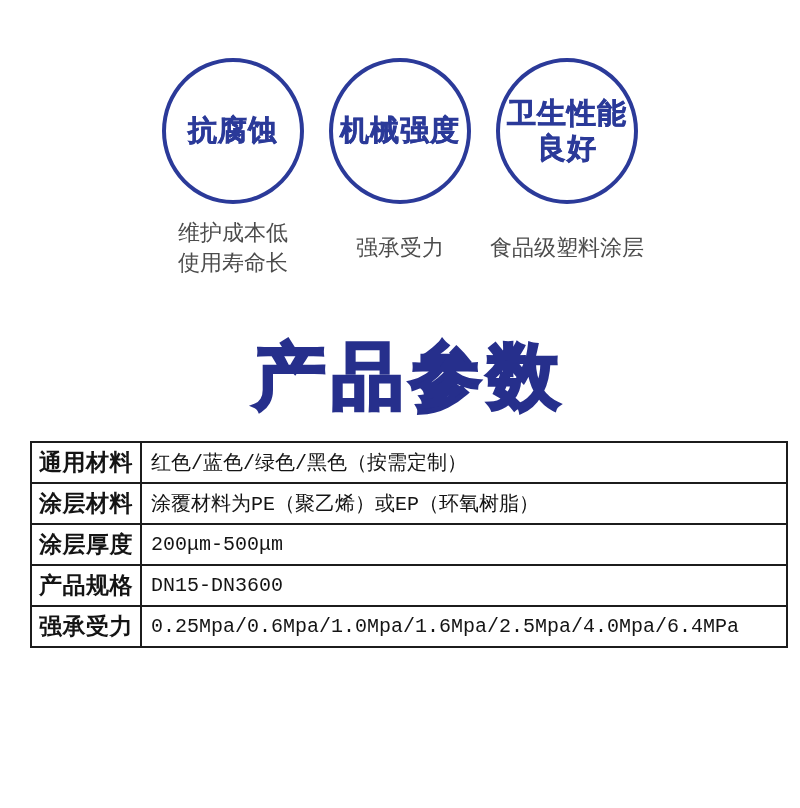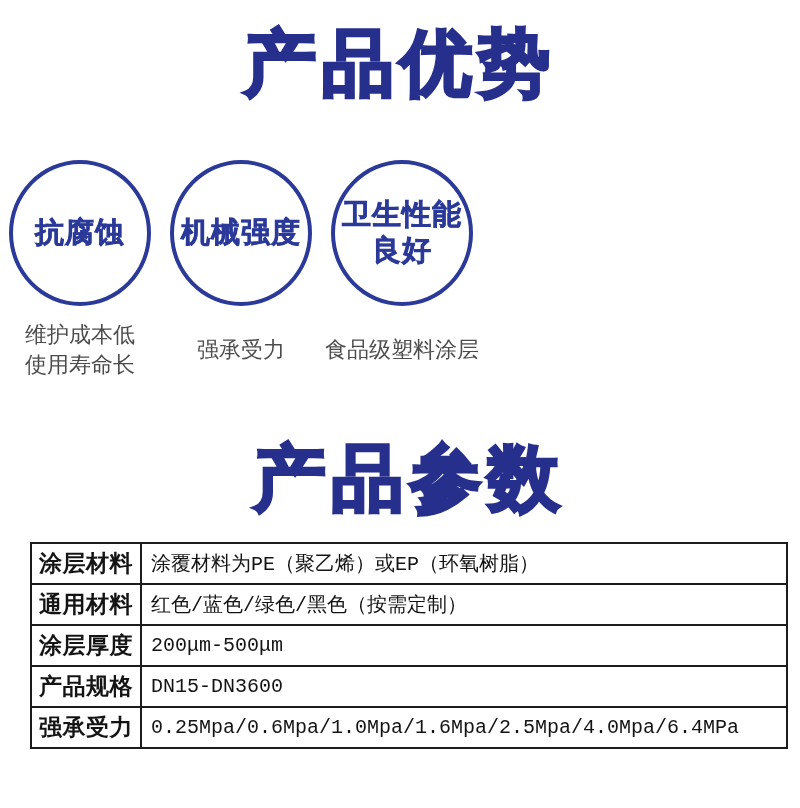--- a/index.html
+++ b/index.html
@@ -23,22 +23,22 @@
     -webkit-text-stroke:3px #262F8C;
     white-space:nowrap;
   }
   .title-advantages { padding-top:26px; }
   .title-parameters { margin-top:60px;padding-left:19px; }
 
   
   .circles-row {
     margin-top:58px;
     display:flex;
-    justify-content:flex-start;
-    gap:1px;
+    justify-content:center;
+    gap:7px;
   }
   .adv-item {
     width:160px;
     display:flex;
     flex-direction:column;
     align-items:center;
   }
   .circle {
     box-sizing:border-box;
     width:142px; height:146px;
@@ -104,21 +104,20 @@
     width:9px; height:9px;
     background:#3E9E3E;
     clip-path:polygon(0 0, 100% 0, 0 100%);
   }
 </style>
 </head>
 <body>
 
 <div class="page">
 
-  <h1 class="section-title title-advantages">产品优势</h1>
 
   <div class="circles-row">
 
     <div class="adv-item">
       <div class="circle">
         <span class="line">抗腐蚀</span>
       </div>
       <div class="caption">
         <span>维护成本低</span>
         <span>使用寿命长</span>
@@ -145,29 +144,29 @@
       </div>
     </div>
 
   </div>
 
   <h1 class="section-title title-parameters">产品参数</h1>
 
   <table class="param-table">
     <tbody>
       <tr>
+        <th>通用材料</th>
+        <td>
+          <span>红色/蓝色/绿色/黑色（按需定制）</span>
+        </td>
+      </tr>
+      <tr>
         <th>涂层材料</th>
         <td>
           <span>涂覆材料为PE（聚乙烯）或EP（环氧树脂）</span>
-        </td>
-      </tr>
-      <tr>
-        <th>通用材料</th>
-        <td>
-          <span>红色/蓝色/绿色/黑色（按需定制）</span>
         </td>
       </tr>
       <tr>
         <th>涂层厚度</th>
         <td>
           <span>200μm-500μm</span>
         </td>
       </tr>
       <tr>
         <th>产品规格</th>

